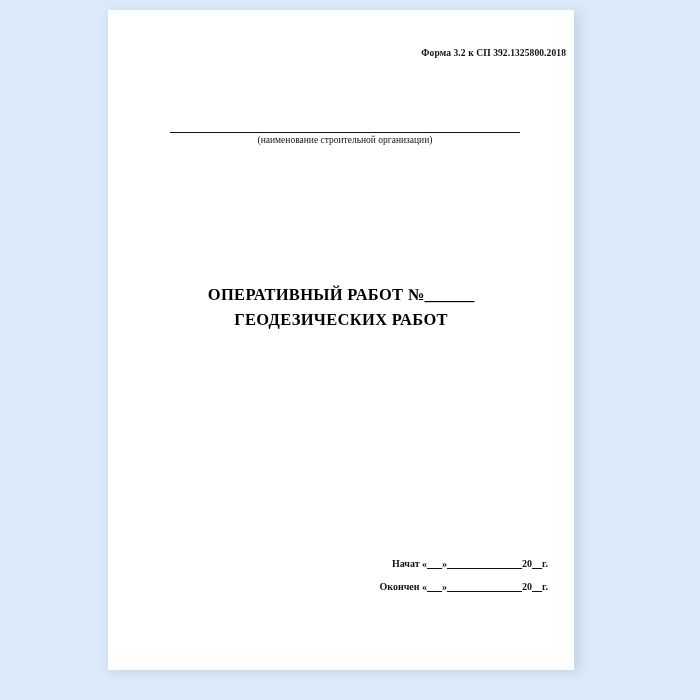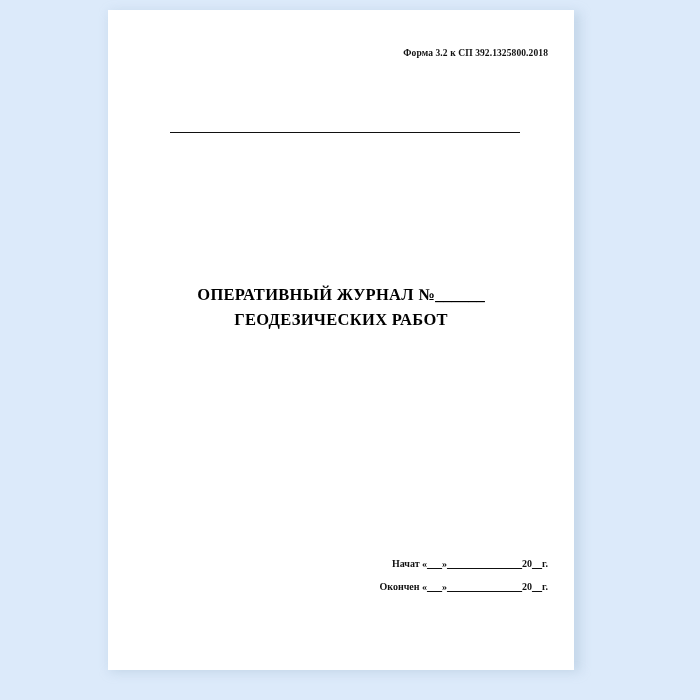--- a/index.html
+++ b/index.html
@@ -32,21 +32,21 @@
     left: 108px;
     top: 10px;
     width: 466px;
     height: 660px;
     background: #ffffff;
     box-sizing: border-box;
     padding: 0;
   }
   .form-code {
     position: absolute;
-    right: 26px;
+    right: 8px;
     top: 38px;
     font-family: "Liberation Serif", serif;
     font-size: 9.5px;
     font-weight: bold;
     color: #111;
     letter-spacing: 0.1px;
     text-align: right;
   }
   .org-block {
     position: absolute;
@@ -118,26 +118,27 @@
 
 <div class="page-wrap">
   <div class="shadow"></div>
 
   <div class="sheet">
 
     <div class="form-code">Форма 3.2 к СП 392.1325800.2018</div>
 
     <div class="org-block">
       <div class="rule"></div>
+      <div class="caption">(наименование строительной организации)</div>
     </div>
 
 
     <div class="title-block">
       <div class="title-line">
-        <span>ОПЕРАТИВНЫЙ ЖУРНАЛ №</span><span class="blank">______</span>
+        <span>ОПЕРАТИВНЫЙ РАБОТ №</span><span class="blank">______</span>
       </div>
       <div class="title-line">ГЕОДЕЗИЧЕСКИХ РАБОТ</div>
     </div>
 
     <div class="footer-block">
       <div class="footer-line">
         <span>Начат</span>
         <span>«</span><span class="u">___</span><span>»</span><span class="u">_______________</span><span>20</span><span class="u">__</span><span>г.</span>
       </div>
       <div class="footer-line">

